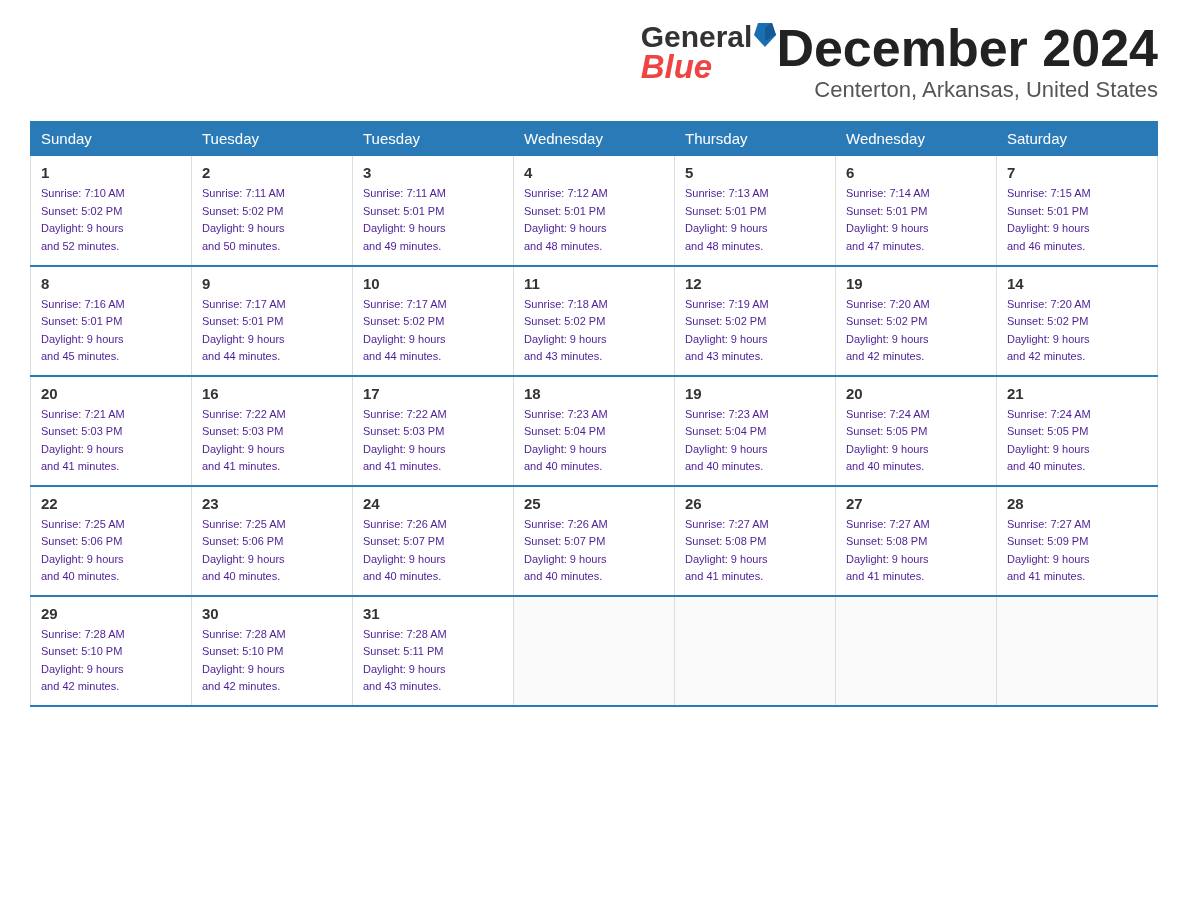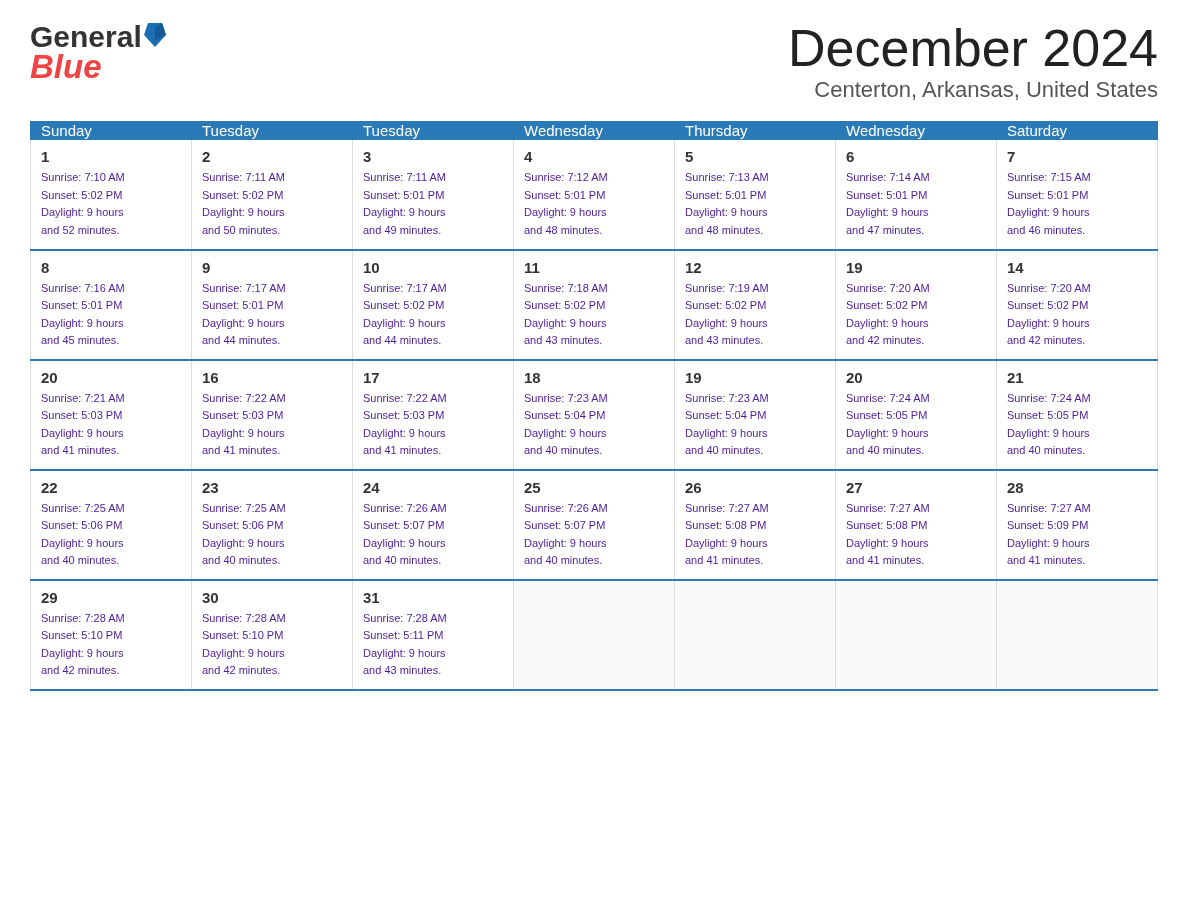--- a/index.html
+++ b/index.html
@@ -5,56 +5,56 @@
     * { margin: 0; padding: 0; box-sizing: border-box; }
     body {
       font-family: Arial, sans-serif;
       background: #fff;
       width: 1188px;
       min-height: 918px;
       padding: 20px 30px;
     }
     .header {
       display: flex;
-      justify-content: space-between;
+      justify-content: flex-end;
       align-items: flex-start;
       margin-bottom: 18px;
     }
     .logo {
       display: flex;
       flex-direction: column;
       align-items: flex-start;
     }
     .title-section {
       text-align: right;
     }
     .month-title {
       font-size: 52px;
-      font-weight: normal;
+      font-weight: bold;
       color: #222;
       line-height: 1.1;
     }
     .location-title {
       font-size: 22px;
       color: #555;
       margin-top: 0;
     }
     .calendar-table {
       width: 100%;
       border-collapse: collapse;
       table-layout: fixed;
     }
     .calendar-table thead tr {
       background: #2a7ab8;
     }
     .calendar-table thead th {
       color: #fff;
       font-size: 15px;
       font-weight: normal;
-      padding: 0 10px;
+      padding: 8px 10px;
       text-align: left;
       border: 1px solid #2a7ab8;
     }
     .calendar-table tbody tr {
       border-bottom: 2px solid #2a7ab8;
     }
     .calendar-table tbody td {
       vertical-align: top;
       padding: 8px 10px;
       font-size: 13px;

